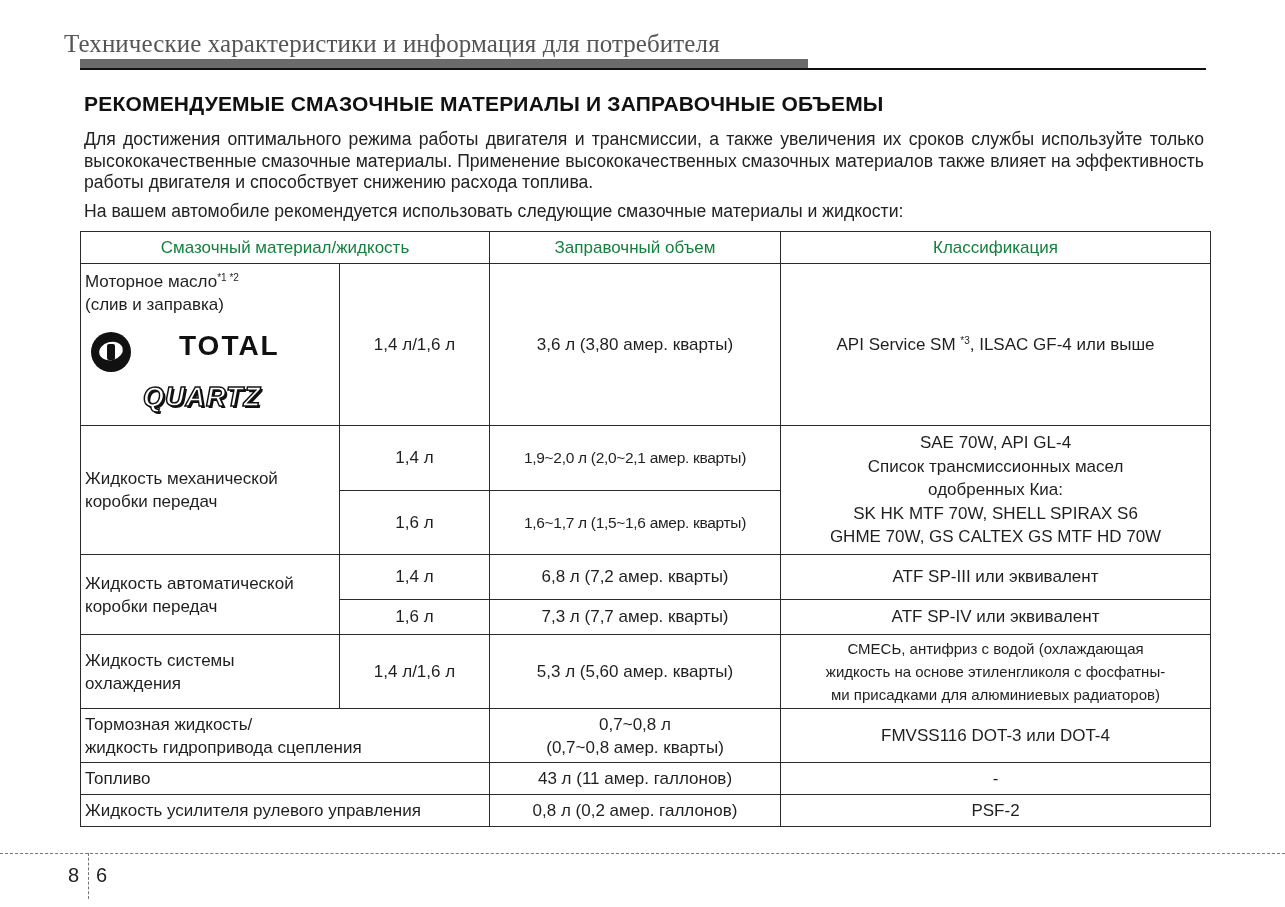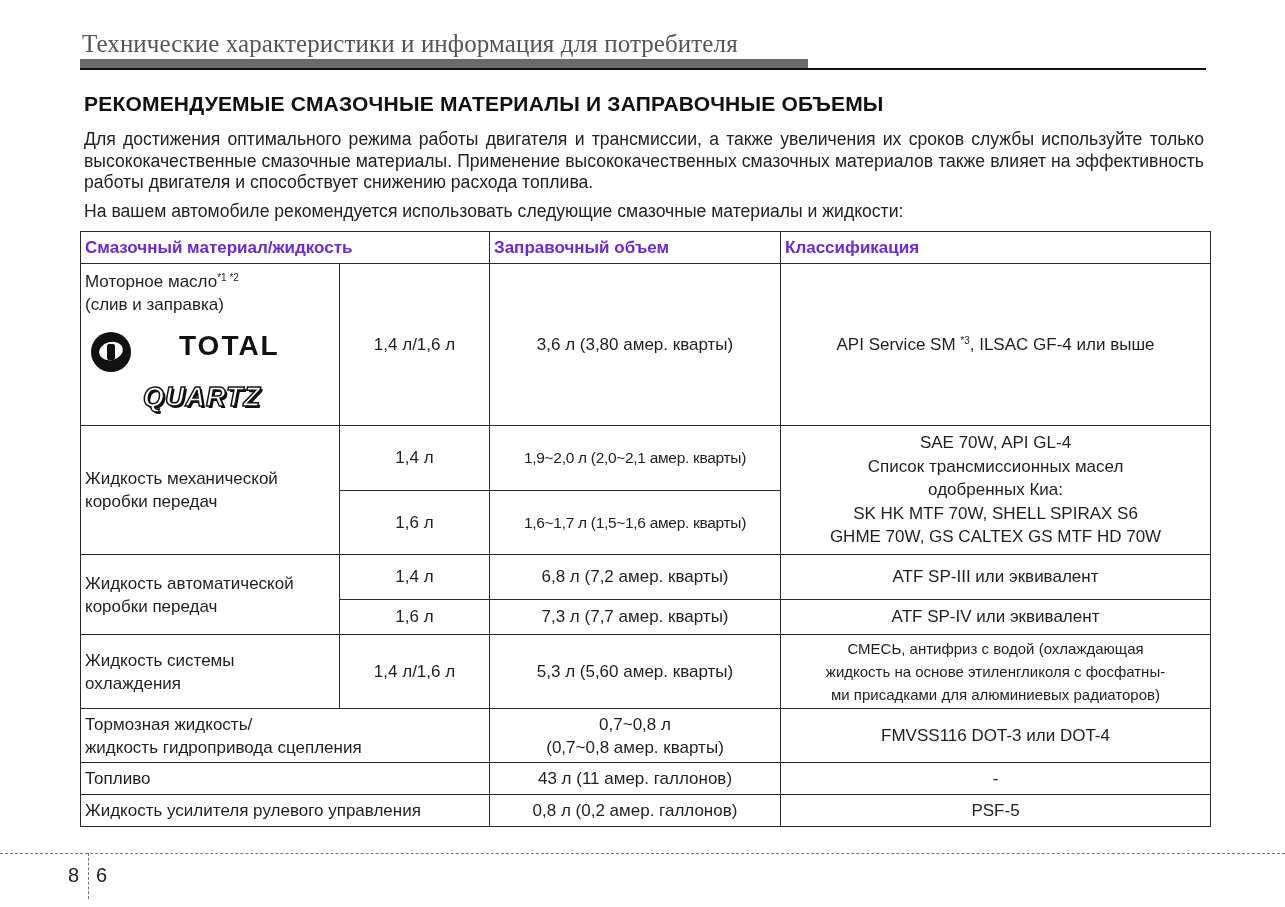--- a/index.html
+++ b/index.html
@@ -1,29 +1,29 @@
 <!DOCTYPE html>
 <html><head>
 <meta charset="utf-8">
 <style>
   html, body { margin: 0; padding: 0; background: #ffffff; }
   body { width: 1285px; height: 907px; position: relative; overflow: hidden; color: #1a1a1a; font-family: "Liberation Sans", sans-serif; }
 
-  .chapter-title { position: absolute; left: 82px; top: 30px; font-family: "Liberation Serif", serif; font-size: 25px; color: #555; letter-spacing: 0.1px; white-space: nowrap; }
+  .chapter-title { position: absolute; left: 64px; top: 30px; font-family: "Liberation Serif", serif; font-size: 25px; color: #555; letter-spacing: 0.1px; white-space: nowrap; }
   .chapter-bar { position: absolute; left: 80px; top: 59px; width: 728px; height: 9px; background: #6b6b6b; }
   .chapter-rule { position: absolute; left: 80px; top: 68px; width: 1126px; height: 2px; background: #111; }
 
   .section-title { position: absolute; left: 84px; top: 92px; font-size: 21px; font-weight: bold; color: #111; letter-spacing: 0.2px; white-space: nowrap; }
 
   .intro { position: absolute; left: 84px; top: 129px; width: 1120px; font-size: 17.6px; line-height: 21.5px; color: #222; text-align: justify; text-align-last: left; }
   .intro2 { position: absolute; left: 84px; top: 201px; font-size: 17.6px; color: #222; white-space: nowrap; }
 
   table.specs { position: absolute; left: 80px; top: 231px; width: 1130px; border-collapse: collapse; table-layout: fixed; font-size: 17px; color: #1f1f1f; }
   table.specs th, table.specs td { border: 1.5px solid #2a2a2a; padding: 0 4px; vertical-align: middle; }
-  table.specs th { height: 31px; font-weight: bold; font-size: 17px; text-align: left; color: #6d28d9; }
+  table.specs th { height: 31px; font-weight: normal; font-size: 17px; text-align: center; color: #15803d; }
   td.name { text-align: left; line-height: 23px; }
   td.c { text-align: center; }
   td.cls { text-align: center; line-height: 23.5px; }
   .narrow { font-size: 15.5px; letter-spacing: -0.3px; }
   sup { font-size: 10px; vertical-align: 6px; }
 
   .logo { margin-top: 14px; margin-left: 2px; width: 200px; height: 80px; position: relative; }
   .logo-emblem { position: absolute; left: 4px; top: 2px; width: 40px; height: 40px; border-radius: 50%; background: #111; }
   .logo-emblem::before { content: ""; position: absolute; left: 8px; top: 10px; width: 24px; height: 18px; border-radius: 50%; background: #fff; transform: rotate(-15deg); }
   .logo-emblem::after { content: ""; position: absolute; left: 16px; top: 12px; width: 8px; height: 16px; background: #111; border-radius: 2px; }
@@ -140,21 +140,21 @@
 
     <tr style="height:32px">
       <td class="name" colspan="2">Топливо</td>
       <td class="c">43 л  (11 амер. галлонов)</td>
       <td class="c">-</td>
     </tr>
 
     <tr style="height:32px">
       <td class="name" colspan="2">Жидкость усилителя рулевого управления</td>
       <td class="c">0,8 л  (0,2 амер. галлонов)</td>
-      <td class="c">PSF-5</td>
+      <td class="c">PSF-2</td>
     </tr>
   </tbody>
 </table>
 
 <div class="footer-rule"></div>
 <div class="footer-divider"></div>
 <div class="page-left">8</div>
 <div class="page-right">6</div>
 
 </body></html>

